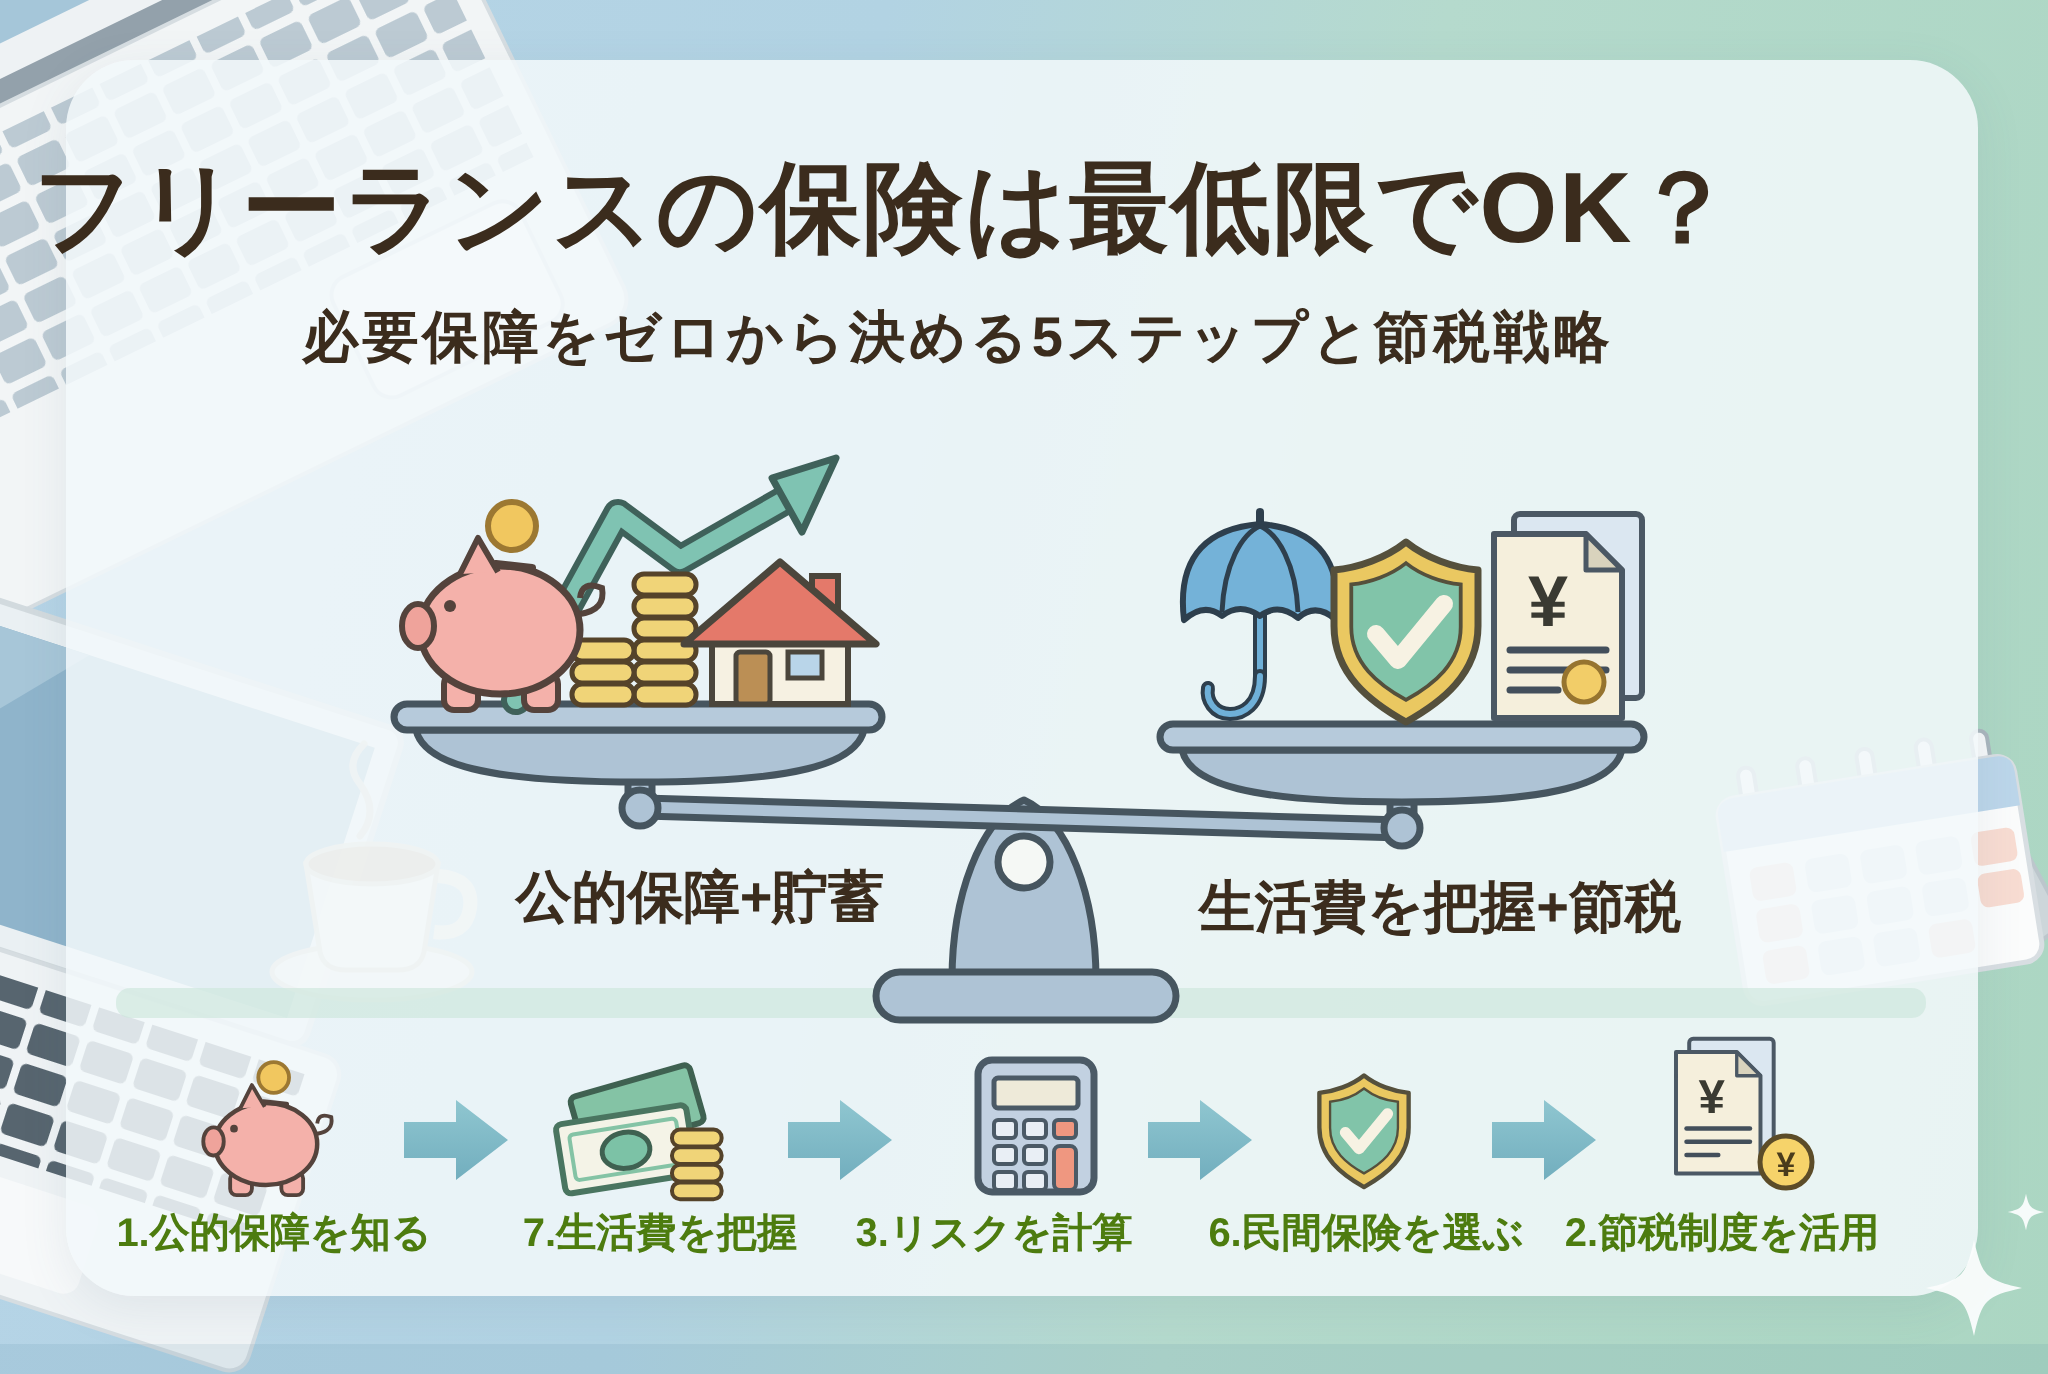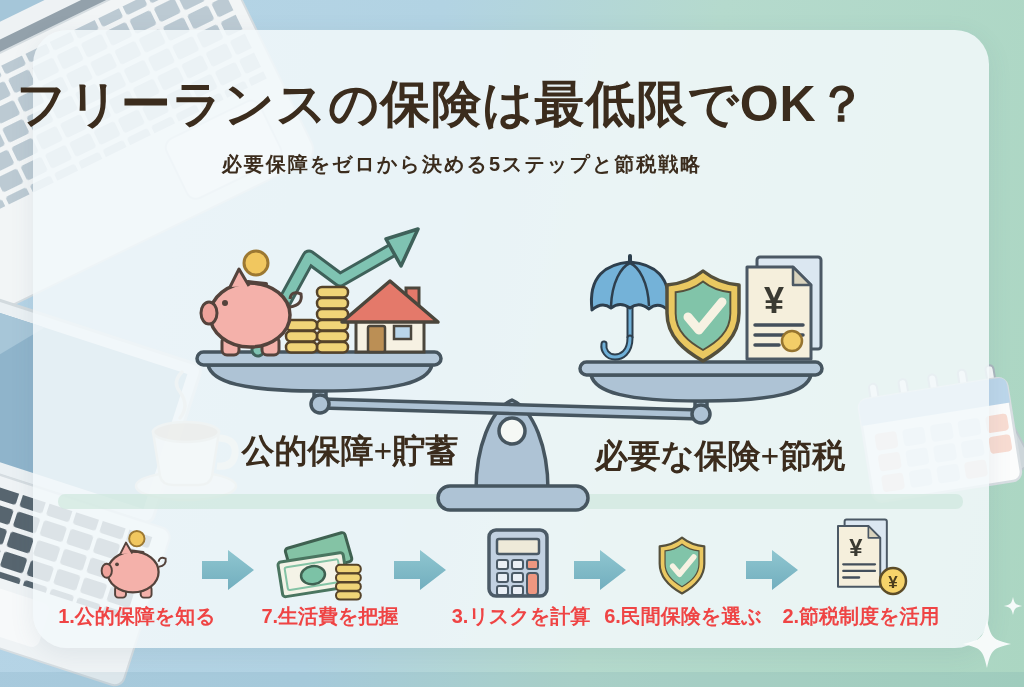--- a/index.html
+++ b/index.html
@@ -10,26 +10,26 @@
   }
   .layer{position:absolute;left:0;top:0;}
   .bottom-band{position:absolute;left:0;right:0;bottom:0;height:15px;background:rgba(60,120,145,0.10);}
   .panel{
     position:absolute;left:33px;top:30px;width:956px;height:618px;border-radius:34px;
     background:rgba(242,248,250,0.86);
     box-shadow:0 6px 24px rgba(80,110,125,0.10);
   }
   .txt{position:absolute;color:#3b2c1d;font-weight:800;text-align:center;line-height:1.15;}
   .title{left:0;width:884px;top:76px;font-size:50px;letter-spacing:1px;}
-  .subtitle{left:0;width:924px;top:153px;font-size:20px;letter-spacing:2px;}
-  .pan-label{width:320px;font-size:33px;font-family:Liberation Serif, serif;}
+  .subtitle{left:17px;width:924px;top:153px;font-size:28px;letter-spacing:2px;}
+  .pan-label{width:320px;font-size:28px;}
   .pan-label.left{left:190px;top:433px;}
   .pan-label.right{left:560px;top:438px;}
-  .step-label{position:absolute;top:603px;width:210px;text-align:center;font-size:20px;font-weight:800;color:#ef4444;}
-  .sl1{left:32px;}.sl2{left:225px;}.sl3{left:416px;}.sl4{left:578px;}.sl5{left:756px;}
+  .step-label{position:absolute;top:603px;width:210px;text-align:center;font-size:20px;font-weight:800;color:#4d7c0f;}
+  .sl1{left:32px;}.sl2{left:225px;}.sl3{left:392px;}.sl4{left:578px;}.sl5{left:756px;}
   
   .s{stroke:#46555f;stroke-width:3.5;stroke-linejoin:round;stroke-linecap:round;}
   .metal{fill:#aec3d5;}
   .c-b{fill:#dfe8ef;}
   .c-p{fill:#f8dcd2;}
 </style>
 </head>
 <body>
 
 <svg class="layer" width="1024" height="687" viewBox="0 0 1024 687">
@@ -250,20 +250,20 @@
 
   <g fill="#fbfdfd" opacity="0.95">
     <path transform="translate(987,644)" d="M0,-24 C4,-6 6,-4 24,0 C6,4 4,6 0,24 C-4,6 -6,4 -24,0 C-6,-4 -4,-6 0,-24 Z"></path>
     <path transform="translate(1013,606) scale(0.38)" d="M0,-24 C4,-6 6,-4 24,0 C6,4 4,6 0,24 C-4,6 -6,4 -24,0 C-6,-4 -4,-6 0,-24 Z"></path>
   </g>
 </svg>
 
 <div class="txt title">フリーランスの保険は最低限でOK？</div>
 <div class="txt subtitle">必要保障をゼロから決める5ステップと節税戦略</div>
 <div class="txt pan-label left">公的保障+貯蓄</div>
-<div class="txt pan-label right">必要な保険+節税</div>
+<div class="txt pan-label right">生活費を把握+節税</div>
 <div class="step-label sl1">1.公的保障を知る</div>
 <div class="step-label sl2">7.生活費を把握</div>
 <div class="step-label sl3">3.リスクを計算</div>
 <div class="step-label sl4">6.民間保険を選ぶ</div>
 <div class="step-label sl5">2.節税制度を活用</div>
 
 <div class="bottom-band"></div>
 
 </body></html>

